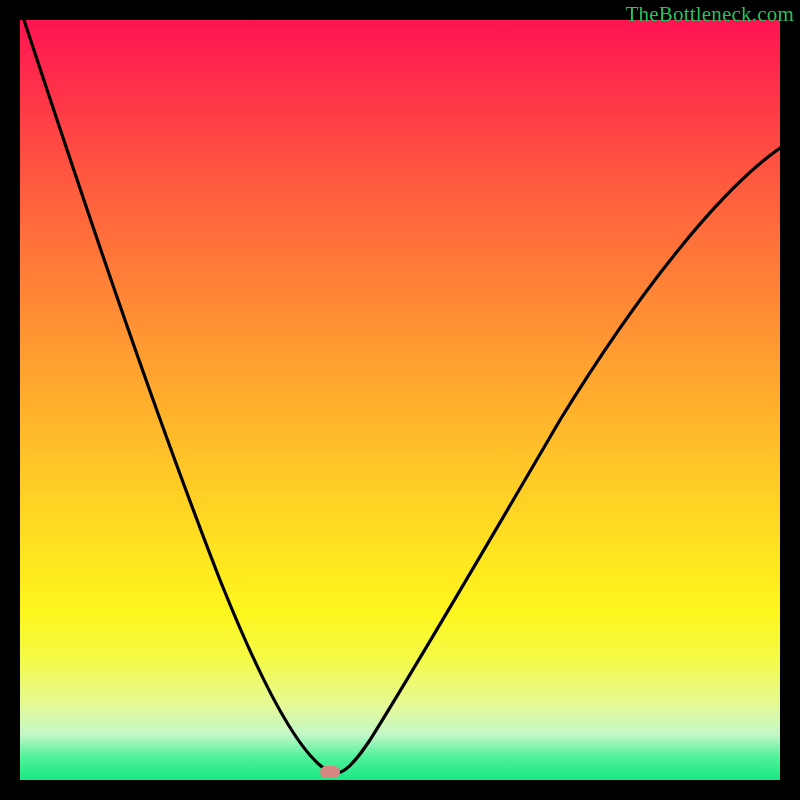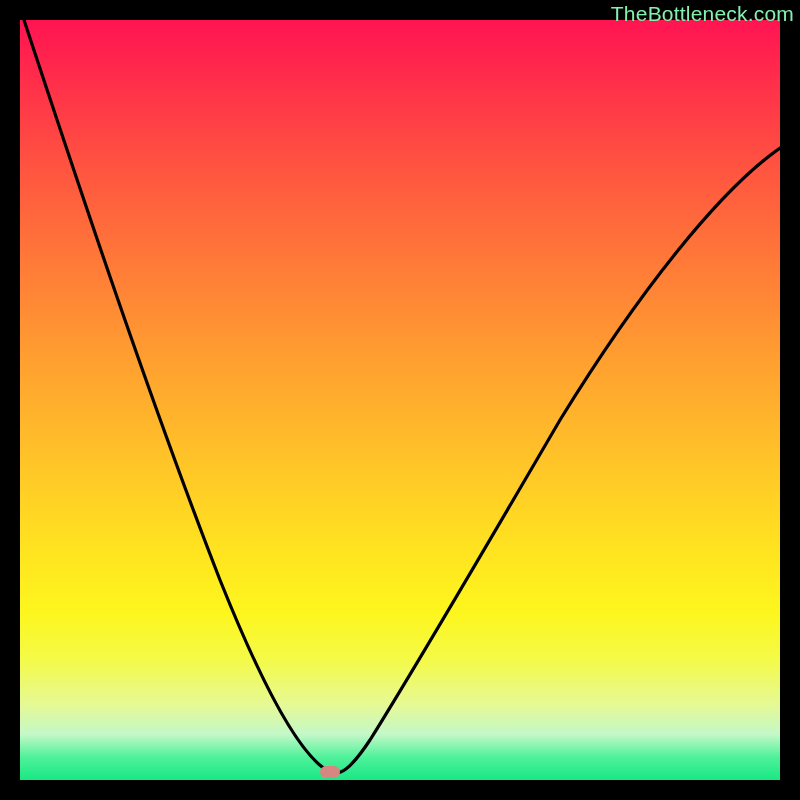--- a/index.html
+++ b/index.html
@@ -46,24 +46,25 @@
     width: 20px;
     height: 12px;
     background: #d88681;
     border-radius: 6px;
     transform: translate(-50%, -50%);
   }
   .watermark {
     position: absolute;
     top: 2px;
     right: 6px;
-    color: #86efac;
+    color: #22c55e;
     font-size: 21px;
     font-weight: 500;
     letter-spacing: 0.2px;
+    font-family: Liberation Serif, serif;
   }
 </style>
 </head>
 <body>
 
 <div class="frame">
   <svg class="curve" viewBox="0 0 760 760" preserveAspectRatio="none">
     <path d="M 4 0
              C 60 170, 130 380, 200 560
              C 250 685, 285 740, 310 752

